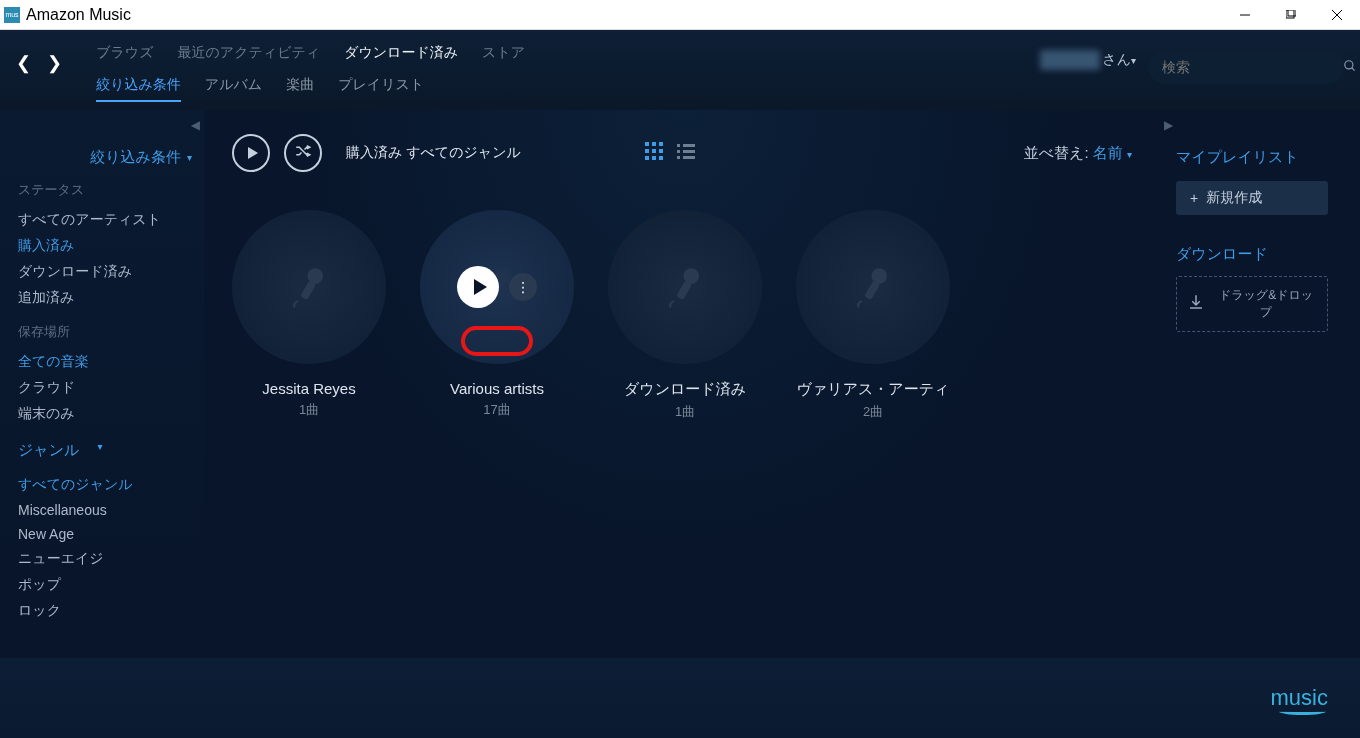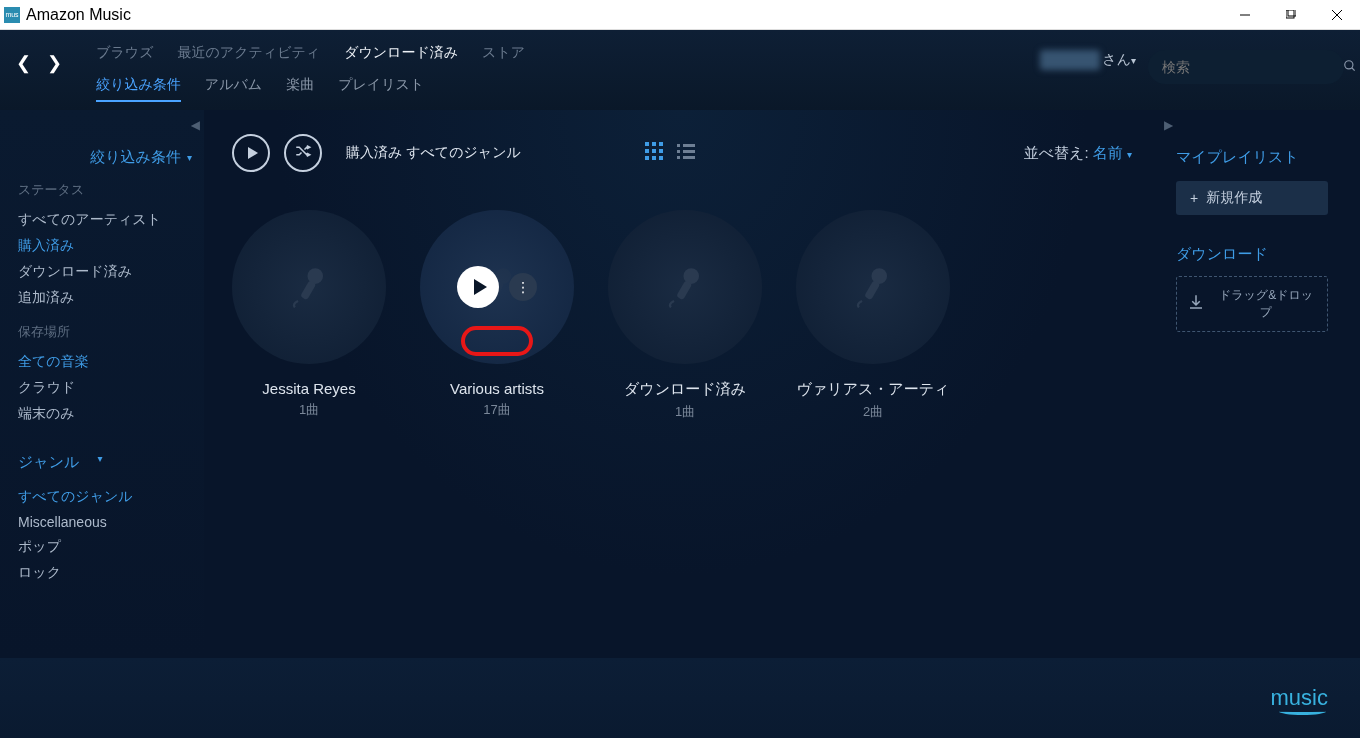--- a/index.html
+++ b/index.html
@@ -33,21 +33,21 @@
     
     .body { display: flex; height: 548px; background: #08152a; }
 
     
     .sidebar { width: 204px; padding: 18px 12px 0 18px; position: relative; background: linear-gradient(180deg, #0a1a30 0%, #08152a 100%); }
     .sidebar-collapse { position: absolute; top: 8px; right: 4px; color: #4d5e73; font-size: 12px; }
     .filter-header { color: #3f9ce6; font-size: 15px; margin-bottom: 14px; display: flex; align-items: center; gap: 6px; margin-top: 20px; justify-content: flex-end; }
     .sec-label { color: #5e6e82; font-size: 13px; margin-top: 12px; margin-bottom: 8px; }
     .filter-item { color: #adbacb; font-size: 14px; padding: 4px 0; cursor: pointer; }
     .filter-item.active { color: #3f9ce6; }
-    .genre-header { color: #3f9ce6; font-size: 15px; margin-top: 26px; margin-bottom: 12px; display: flex; gap: 18px; }
+    .genre-header { color: #3f9ce6; font-size: 15px; margin-top: 14px; margin-bottom: 12px; display: flex; gap: 18px; }
 
     
     .main { flex: 1; padding: 24px 28px 0; background: radial-gradient(ellipse at top, #0c2038 0%, #08152a 60%); position: relative; }
     .content-header { display: flex; align-items: center; gap: 14px; }
     .circle-btn { width: 38px; height: 38px; border: 2px solid #c5d0df; border-radius: 50%; display: flex; align-items: center; justify-content: center; cursor: pointer; }
     .play-tri { width: 0; height: 0; border-left: 10px solid #c5d0df; border-top: 6px solid transparent; border-bottom: 6px solid transparent; margin-left: 3px; }
     .shuffle-ico { color: #c5d0df; font-size: 16px; font-weight: bold; }
     .content-title { font-size: 14px; color: #e0e7f0; margin-left: 10px; }
     .view-toggles { display: flex; gap: 14px; margin-left: 110px; }
     .view-toggle { color: #6e7f94; font-size: 16px; cursor: pointer; }
@@ -167,20 +167,22 @@
     <div class="filter-item active">全ての音楽</div>
     <div class="filter-item">クラウド</div>
     <div class="filter-item">端末のみ</div>
 
     <div class="genre-header">
       <span>ジャンル</span>
       <span class="chev-down">▾</span>
     </div>
     <div class="filter-item active">すべてのジャンル</div>
     <div class="filter-item">Miscellaneous</div>
+    <div class="filter-item">New Age</div>
+    <div class="filter-item">ニューエイジ</div>
     <div class="filter-item">ポップ</div>
     <div class="filter-item">ロック</div>
   </div>
 
   <div class="main">
     <div class="content-header">
       <div class="circle-btn">
         <div class="play-tri"></div>
       </div>
       <div class="circle-btn">

